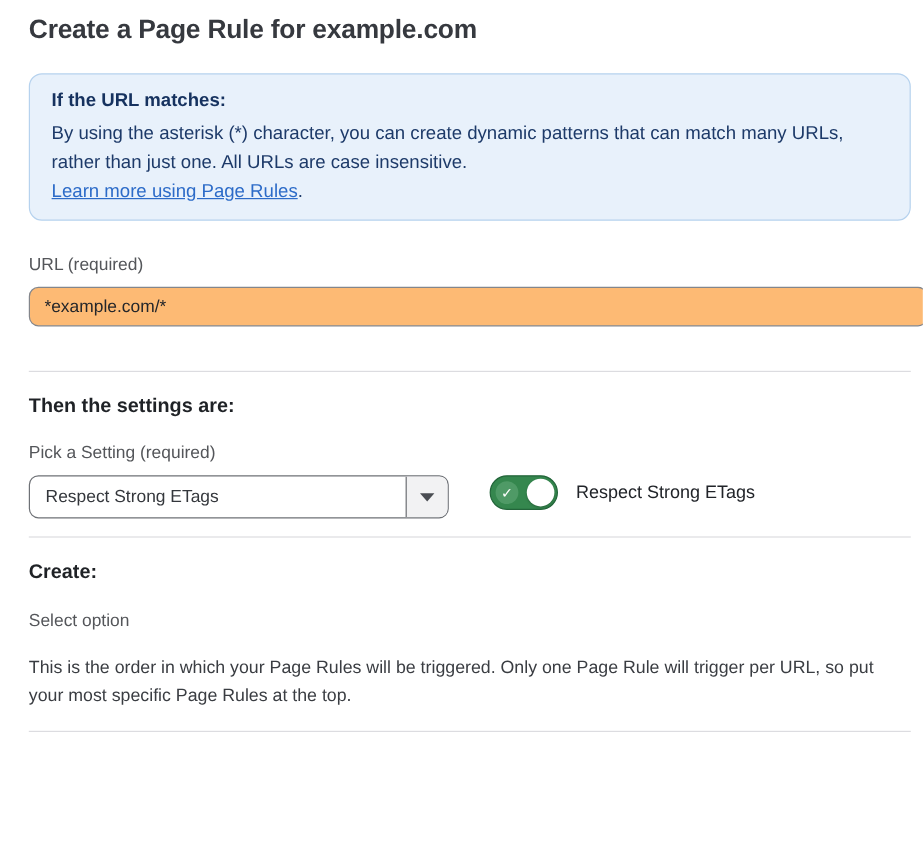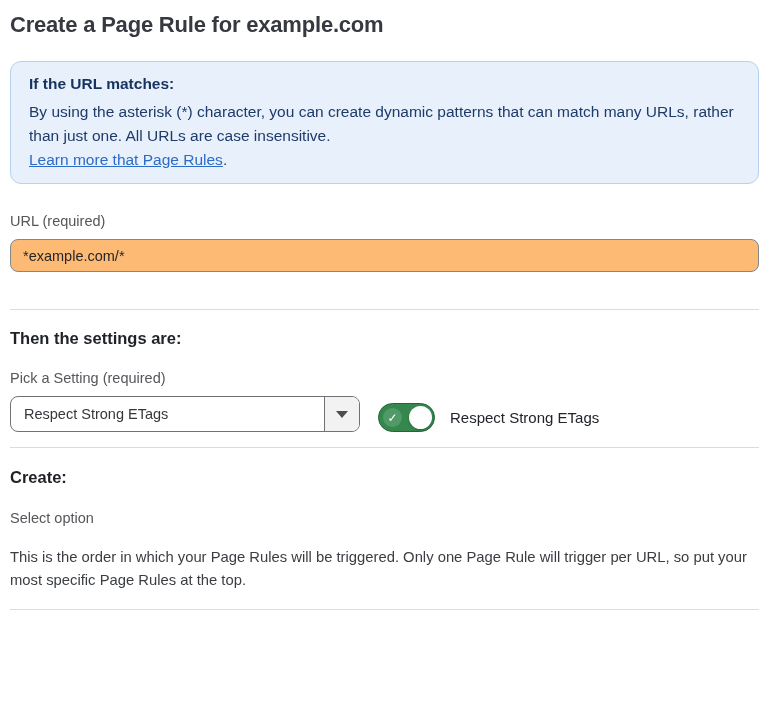--- a/index.html
+++ b/index.html
@@ -5,21 +5,21 @@
   * { box-sizing: border-box; margin: 0; padding: 0; }
   html, body { background: #ffffff; }
   body {
     width: 769px;
     height: 718px;
     font-family: "Liberation Sans", sans-serif;
     color: #2b2e33;
     overflow: hidden;
   }
   .page {
-    padding: 10px 10px 0 10px;
+    padding: 10px 10px 0 24px;
     width: 769px;
   }
   .page-title {
     font-size: 22px;
     font-weight: 700;
     color: #36393f;
     letter-spacing: -0.2px;
     margin-top: 2px;
   }
   
@@ -76,22 +76,23 @@
   .divider-1 { margin-top: 37px; }
   .section-heading {
     font-size: 16.5px;
     font-weight: 700;
     color: #1f2226;
     margin-top: 19px;
   }
   .pick-label { margin-top: 22px; }
   .setting-row {
     display: flex;
-    align-items: flex-end;
+    align-items: flex-start;
     margin-top: 0;
+    gap: 16px;
   }
   
   .dropdown {
     display: flex;
     width: 350px;
     height: 36px;
     border: 1px solid #6e7176;
     border-radius: 8px;
     background: #ffffff;
     overflow: hidden;
@@ -201,21 +202,21 @@
 </head>
 <body>
 
 <div class="page">
 
   <h1 class="page-title">Create a Page Rule for example.com</h1>
 
   <div class="info-box">
     <div class="info-heading">If the URL matches:</div>
     <div class="info-body">By using the asterisk (*) character, you can create dynamic patterns that can match many URLs, rather than just one. All URLs are case insensitive.</div>
-    <div class="info-link-row"><a class="info-link">Learn more that Page Rules</a><span>.</span></div>
+    <div class="info-link-row"><a class="info-link">Learn more using Page Rules</a><span>.</span></div>
   </div>
 
   <div class="url-section">
     <div class="field-label">URL (required)</div>
     <input class="url-input" type="text" value="*example.com/*" style="">
   </div>
 
   <hr class="divider divider-1">
 
   <h2 class="section-heading">Then the settings are:</h2>

